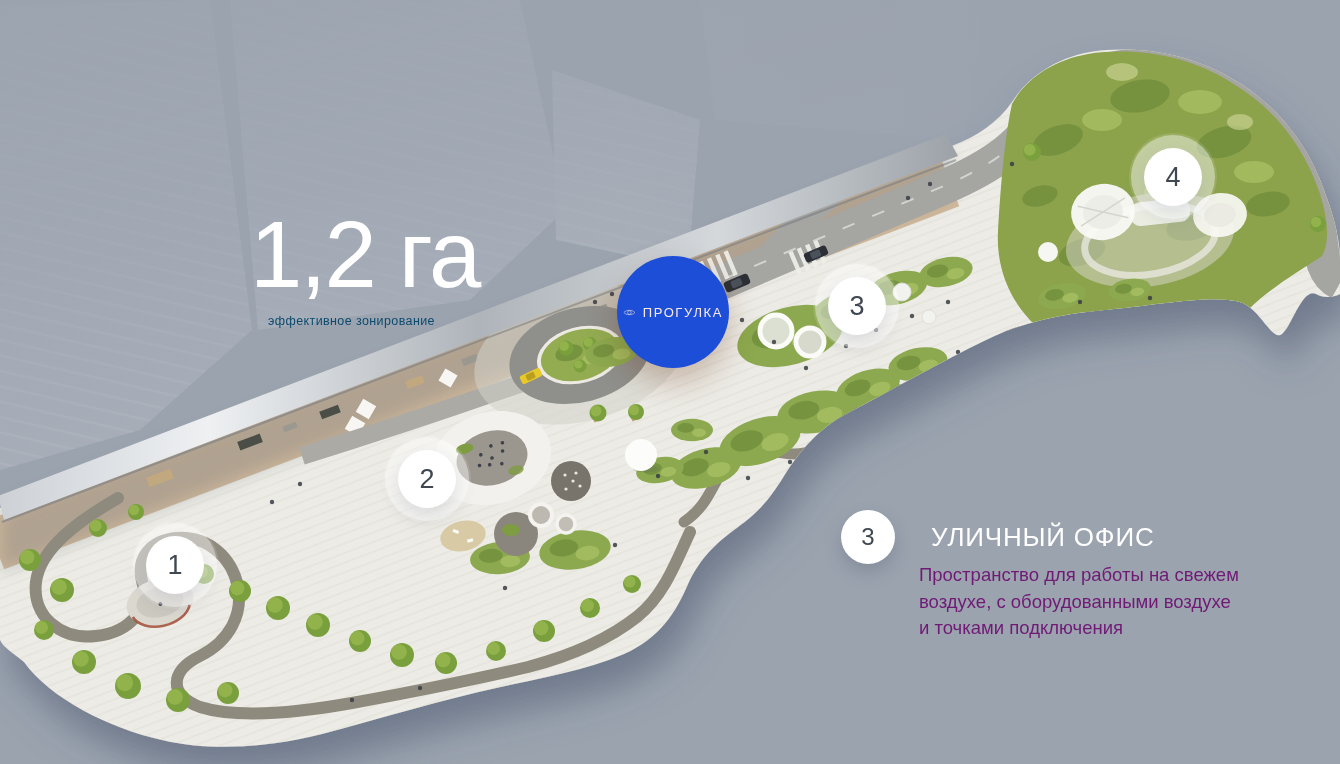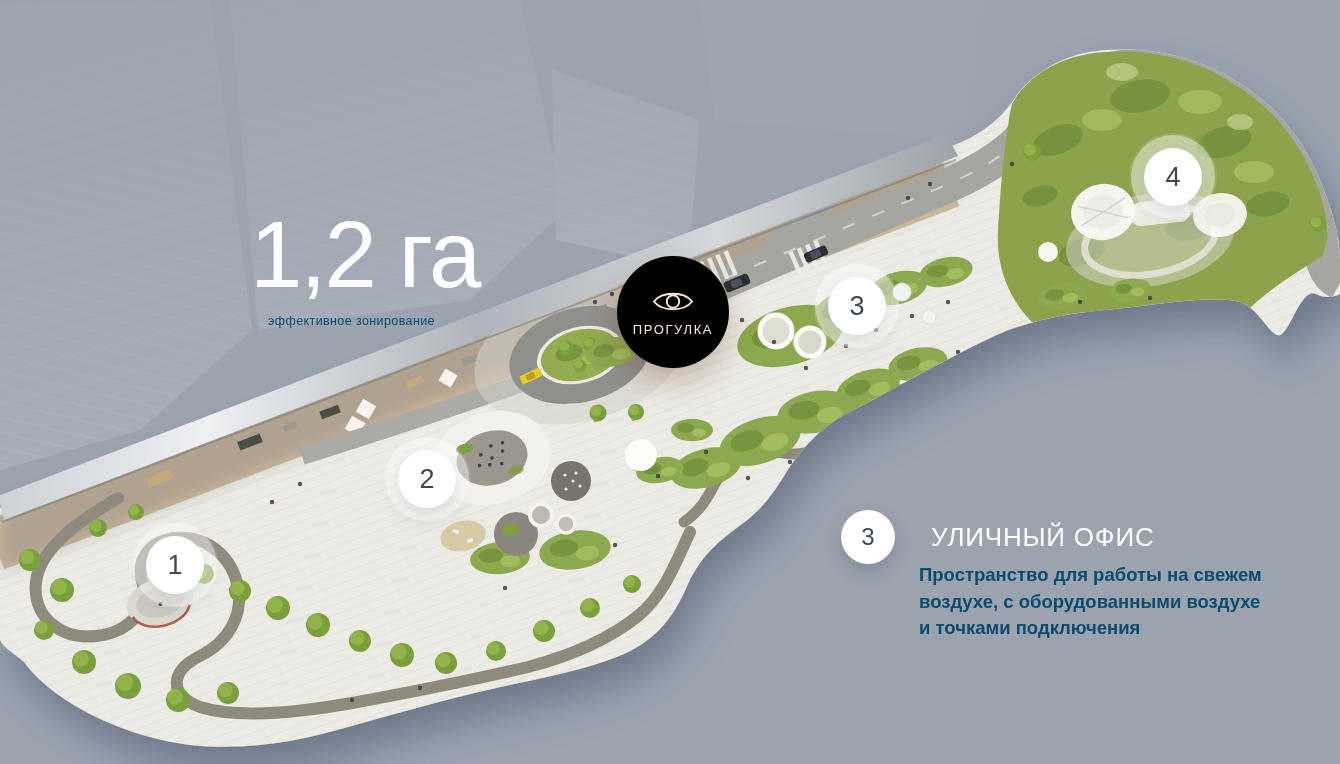--- a/index.html
+++ b/index.html
@@ -9,21 +9,21 @@
     -webkit-font-smoothing:antialiased;
   }
   .stage svg.scene{position:absolute;left:0;top:0;}
   
   .stat{position:absolute;left:250px;top:208px;color:#fff;}
   .stat-value{font-size:94px;font-weight:400;line-height:1;letter-spacing:-2px;text-align:right;}
   .stat-label{margin-top:12px;margin-left:18px;font-size:12.5px;letter-spacing:.4px;color:#0c4a6e;}
   
   .tour-btn{
     position:absolute;left:617px;top:256px;width:112px;height:112px;border-radius:50%;
-    background:#000000;border:none;cursor:pointer;display:flex;flex-direction:column;
+    background:#1d4ed8;border:none;cursor:pointer;display:flex;flex-direction:row;
     align-items:center;justify-content:center;gap:7px;
     box-shadow:0 14px 30px rgba(105,45,16,.28);
   }
   .tour-btn .eye{display:block;}
   .tour-label{font-size:13px;letter-spacing:1.6px;color:#FCEAE0;font-family:inherit;}
   
   .marker{
     position:absolute;width:58px;height:58px;border-radius:50%;background:#fff;
     display:flex;align-items:center;justify-content:center;cursor:pointer;
     box-shadow:0 0 0 13px rgba(255,255,255,.40),0 0 0 15px rgba(255,255,255,.12),0 8px 18px rgba(50,62,84,.28);
@@ -32,21 +32,21 @@
   
   .legend{position:absolute;left:841px;top:510px;display:flex;}
   .legend-circle{
     width:54px;height:54px;border-radius:50%;background:#fff;flex:0 0 auto;
     display:flex;align-items:center;justify-content:center;
     box-shadow:0 8px 18px rgba(50,62,84,.22);
   }
   .legend-circle span{font-size:24px;color:#3F4750;}
   .legend-body{margin-left:24px;padding-top:0;}
   .legend-title{margin:12px;font-size:26px;font-weight:400;letter-spacing:.8px;color:#FFFFFF;line-height:1;padding-top:2px;}
-  .legend-desc{margin-top:4px;font-size:18.5px;line-height:26.5px;color:#0c4a6e;font-weight:700;}
+  .legend-desc{margin-top:4px;font-size:18.5px;line-height:26.5px;color:#701a75;font-weight:400;}
 </style>
 </head>
 <body>
 
 <div class="stage">
 
   <svg class="scene" width="1340" height="764" viewBox="0 0 1340 764" aria-hidden="true">
     <defs>
       <linearGradient id="wash" x1="0" y1="0" x2="0.45" y2="1">
         <stop offset="0" stop-color="#9BA3AF" stop-opacity="0.95"></stop>

